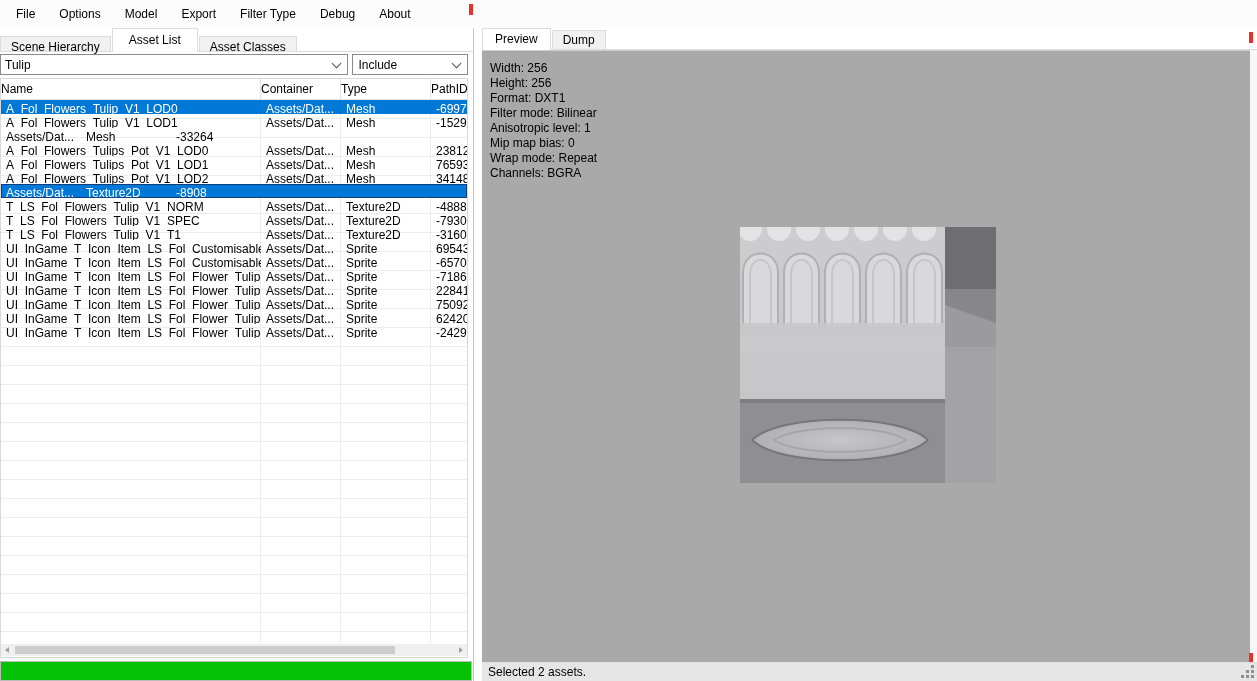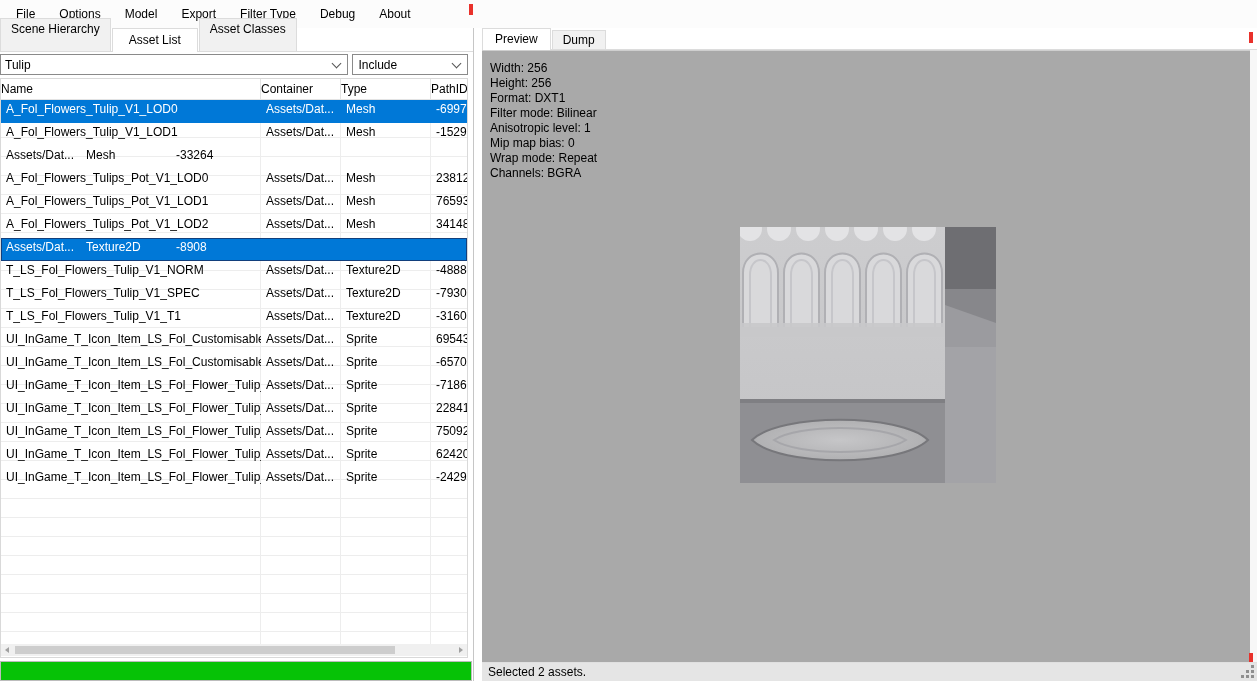--- a/index.html
+++ b/index.html
@@ -8,21 +8,21 @@
   .app{position:relative;width:1257px;height:681px;background:#fff}
 
   
   .menubar{position:absolute;left:0;top:0;width:100%;height:28px;background:#fcfcfc;
     display:flex;align-items:center;padding-left:4px}
   .menu-item{padding:5px 12px;cursor:default}
 
   
   .left-panel{position:absolute;left:0;top:28px;width:474px;height:653px;border-right:1px solid #c6c6c6;background:#fff}
   .tabs{position:absolute;left:0;top:0;right:0;height:24px;display:flex;align-items:flex-end;border-bottom:1px solid #dcdcdc}
-  .tab{height:33px;line-height:20px;padding:0 10px;background:#f1f1f1;border:1px solid #dcdcdc;border-bottom:none;
+  .tab{height:15px;line-height:20px;padding:0 10px;background:#f1f1f1;border:1px solid #dcdcdc;border-bottom:none;
     margin-right:1px;position:relative;white-space:nowrap;cursor:default}
   .tab.active{background:#fff;height:24px;line-height:23px;margin-bottom:-1px;z-index:2;padding:0 16px}
 
   .search-row{position:absolute;top:26px;left:0;height:21px;width:468px;display:flex}
   .combo{position:relative;height:21px;border:1px solid #8a8a8a;background:#fff}
   .search-combo{width:349px}
   .include-combo{width:117px;margin-left:4px}
   .combo-input{border:none;outline:none;width:calc(100% - 18px);height:100%;padding:0 4px;
     font-family:"Liberation Sans",sans-serif;font-size:12px;background:transparent}
   .combo-text{display:inline-block;padding:3px 4px 0 6px}
@@ -31,21 +31,21 @@
 
   
   .lv-wrap{position:absolute;top:50px;left:0;width:468px;height:580px;border:1px solid #d9d9d9;background:#fff}
   .lv-header{position:relative;height:21px;border-bottom:1px solid #e3e3e3;display:flex;background:#fff}
   .hcell{height:100%;line-height:20px;border-right:1px solid #e3e3e3;overflow:hidden;white-space:nowrap}
   .hc-name{width:260px}.hc-container{width:80px}.hc-type{width:90px}.hc-pathid{flex:1;border-right:none}
   .lv-body{position:relative;height:544px;overflow:hidden;
     background:repeating-linear-gradient(to bottom,transparent 0,transparent 18px,#ededed 18px,#ededed 19px)}
   .vline{position:absolute;top:0;bottom:0;width:1px;background:#ededed;z-index:0}
   .vl1{left:259px}.vl2{left:339px}.vl3{left:429px}
-  .lv-row{position:relative;z-index:1;display:flex;height:23px;line-height:18px;cursor:default}
+  .lv-row{position:relative;z-index:1;display:flex;height:14px;line-height:18px;cursor:default}
   .lv-row .cell{padding-left:5px;white-space:nowrap;overflow:hidden}
   .c-name{width:260px}.c-container{width:80px}.c-type{width:90px}.c-pathid{flex:1}
   .lv-row.selected{background:var(--sel);color:#fff}
   .lv-row.focused{box-shadow:inset 0 0 0 1px #123f7c}
   .lv-hscroll{position:relative;height:12px;background:#f0f0f0}
   .h-thumb{position:absolute;left:14px;top:2px;width:380px;height:8px;background:#cdcdcd}
   .arrow{position:absolute;top:3px;width:0;height:0;border-top:3px solid transparent;border-bottom:3px solid transparent}
   .arrow-left{left:4px;border-right:4px solid #a0a0a0}
   .arrow-right{right:4px;border-left:4px solid #a0a0a0}
 

